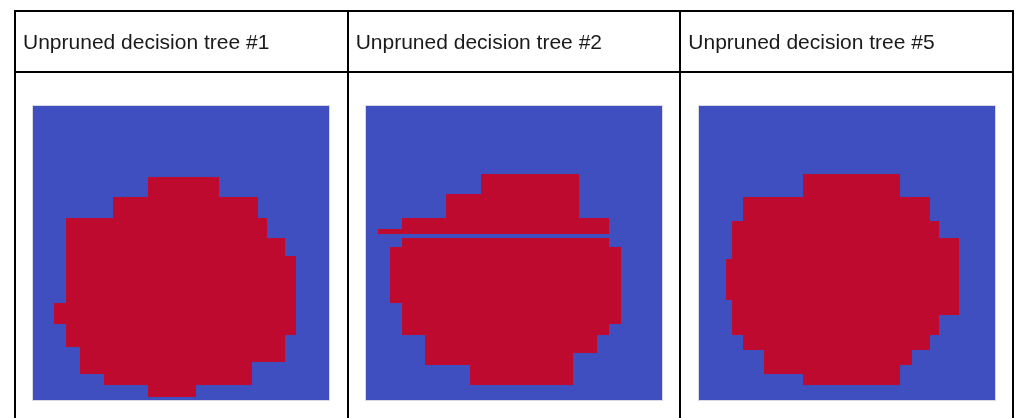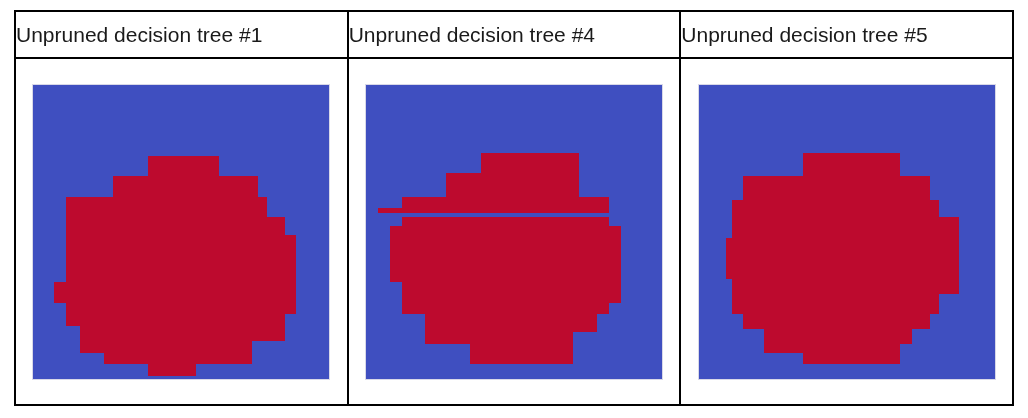--- a/index.html
+++ b/index.html
@@ -19,21 +19,21 @@
     position: absolute;
     left: 14px;
     top: 10px;
     width: 1000px;
     height: 396px;
     border-collapse: collapse;
     table-layout: fixed;
   }
   #figure-table td {
     border: 2px solid #000000;
-    padding: 0;
+    padding: 7px;
     vertical-align: middle;
   }
   td.header-cell {
     height: 45px;
     padding: 0 0 0 14px;
     font-size: 21px;
     line-height: 45px;
     color: #1a1a1a;
     white-space: nowrap;
     font-family: "Liberation Sans", sans-serif;
@@ -61,21 +61,21 @@
     height: 100%;
   }
 </style>
 </head>
 <body>
 
 <table id="figure-table">
   <tbody>
       <tr>
     <td class="header-cell">Unpruned decision tree #1</td>
-    <td class="header-cell">Unpruned decision tree #4</td>
+    <td class="header-cell">Unpruned decision tree #2</td>
     <td class="header-cell">Unpruned decision tree #5</td>
   </tr>
   <tr>
     <td class="plot-cell">
       <div class="plot-wrap" style="background: rgb(63, 79, 192);">
             <svg viewBox="0 0 100 100" preserveAspectRatio="none" shape-rendering="crispEdges">
               <rect x="0" y="0" width="100" height="100" fill="#3f4fc0"></rect>
               <rect x="39" y="24" width="24" height="7" fill="#bd0a2e"></rect>
               <rect x="27" y="31" width="49" height="7" fill="#bd0a2e"></rect>
               <rect x="11" y="38" width="68" height="7" fill="#bd0a2e"></rect>

